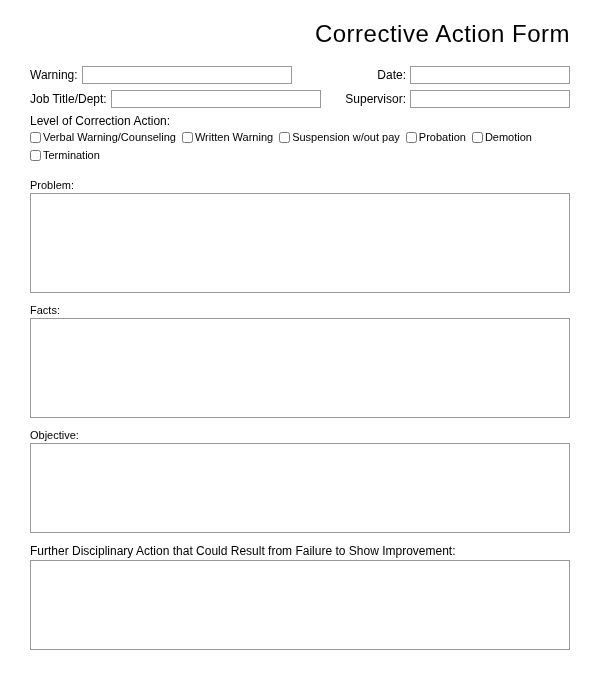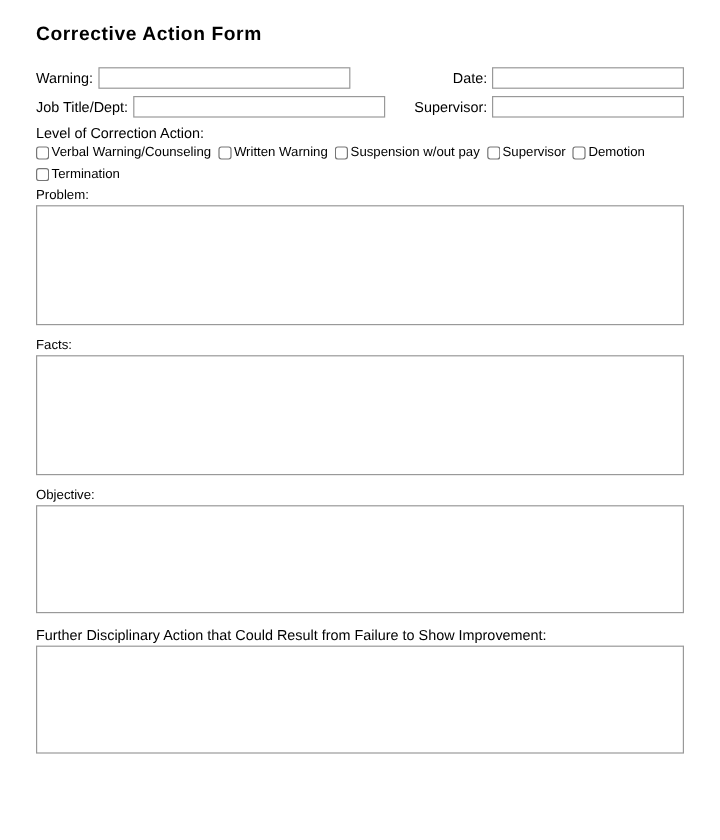--- a/index.html
+++ b/index.html
@@ -12,23 +12,23 @@
       background: #fff;
       font-family: Arial, sans-serif;
       font-size: 12px;
       color: #000;
       width: 600px;
       min-height: 700px;
       padding: 20px 30px;
     }
 
     .form-title {
-      text-align: left;
-      font-size: 16px;
-      font-weight: bold;
+      text-align: right;
+      font-size: 24px;
+      font-weight: normal;
       margin-bottom: 18px;
       letter-spacing: 0.5px;
     }
 
     .row {
       display: flex;
       align-items: center;
       margin-bottom: 6px;
     }
 
@@ -66,21 +66,21 @@
     .row-2 .supervisor-input {
       width: 160px;
       margin-left: auto;
     }
 
     .row-2 .supervisor-label {
       margin-left: 10px;
     }
 
     .level-section {
-      margin-bottom: 6px;
+      margin-bottom: 18px;
     }
 
     .level-title {
       font-size: 12px;
       margin-bottom: 3px;
     }
 
     .checkboxes-row {
       display: flex;
       flex-wrap: wrap;
@@ -188,21 +188,21 @@
     <label class="checkbox-item">
       <input type="checkbox" style="">
       <span>Written Warning</span>
     </label>
     <label class="checkbox-item">
       <input type="checkbox" style="">
       <span>Suspension w/out pay</span>
     </label>
     <label class="checkbox-item">
       <input type="checkbox" style="">
-      <span>Supervisor</span>
+      <span>Probation</span>
     </label>
     <label class="checkbox-item">
       <input type="checkbox" style="">
       <span>Demotion</span>
     </label>
     <label class="checkbox-item">
       <input type="checkbox" style="">
       <span>Termination</span>
     </label>
   </div>

